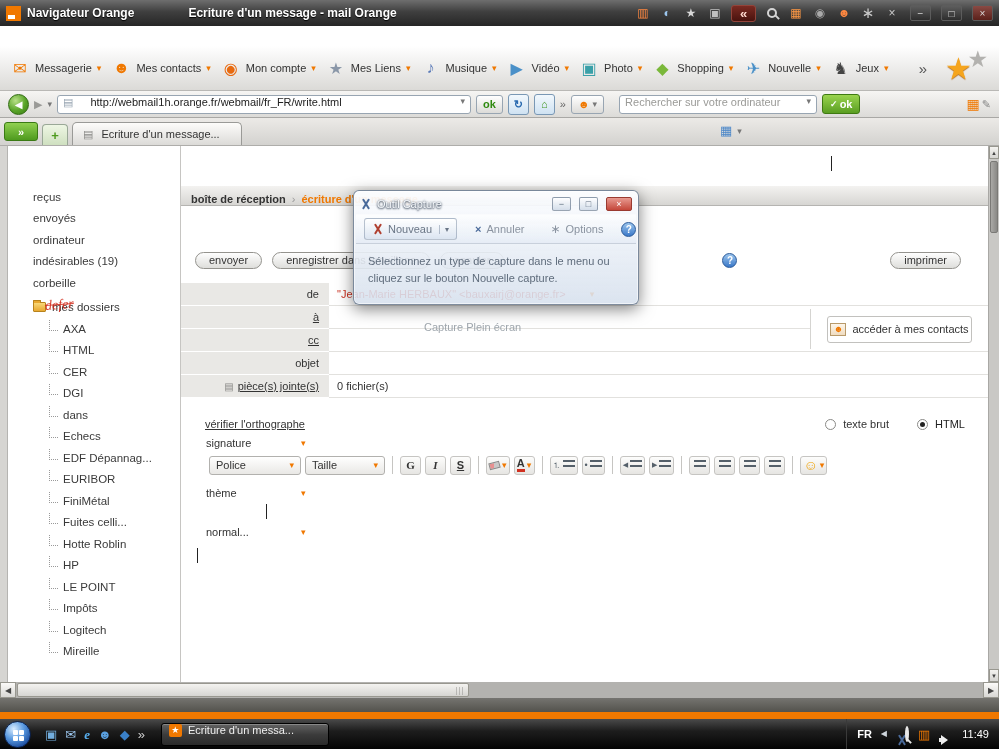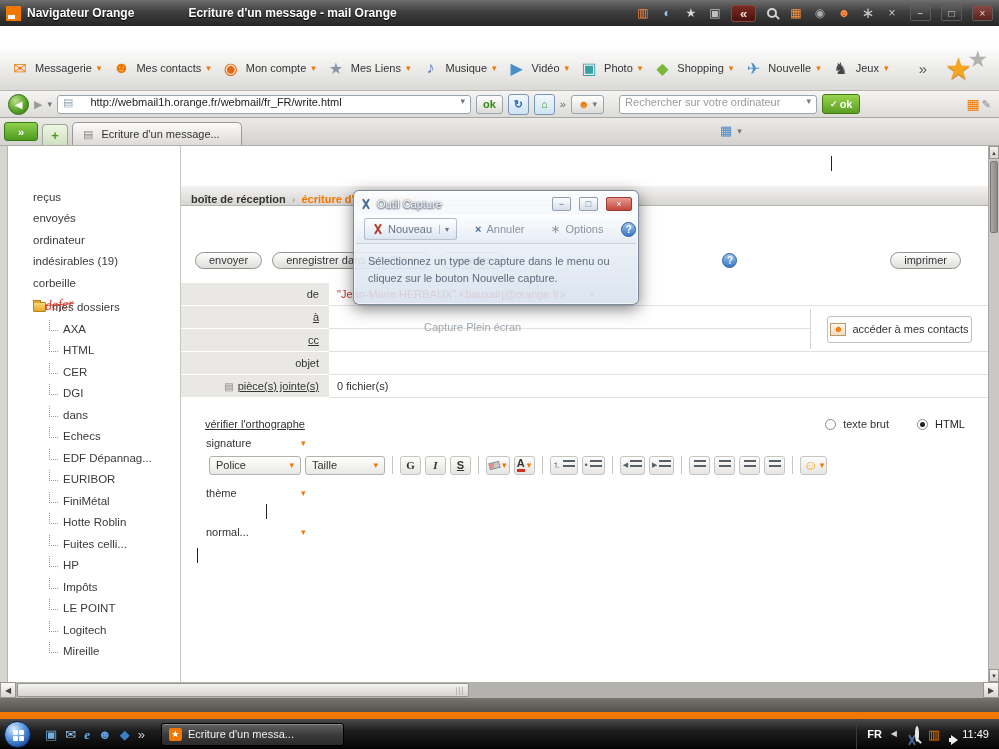--- a/index.html
+++ b/index.html
@@ -165,30 +165,30 @@
   #orangestrip{position:absolute;left:0;top:712px;width:999px;height:7px;background:#f07800}
 
   
   #taskbar{position:absolute;left:0;top:719px;width:999px;height:30px;background:linear-gradient(#4a4a4a,#1d1d1d 40%,#040404);display:flex;align-items:center;padding:0 4px;gap:6px}
   #startorb{width:27px;height:27px;border-radius:50%;background:radial-gradient(circle at 35% 28%,#d8ecff,#5a9ae0 42%,#1e4fa0 78%,#0c2a66);border:1px solid #0a2250;position:relative;flex:none}
   #startorb::after{content:"";position:absolute;left:8px;top:8px;width:5px;height:5px;background:#fff;box-shadow:6px 0 0 #fff,0 6px 0 #fff,6px 6px 0 #fff;border-radius:1px}
   .ql{display:flex;align-items:center;gap:8px;margin-left:8px}
   .ql span{font-size:13px;line-height:1}
   .ie-e{color:#58b0f0;font-weight:bold;font-style:italic;font-size:14px;font-family:"Liberation Serif",serif}
   .ql-more{color:#ccc;font-size:12px}
-  .task-btn{margin-left:10px;height:23px;width:183px;border:1px solid #000;border-radius:3px;background:linear-gradient(#636363,#3c3c3c 50%,#2a2a2a);box-shadow:inset 0 1px 0 rgba(255,255,255,.25);display:flex;align-items:center;gap:6px;padding:0 7px}
+  .task-btn{margin-left:10px;height:23px;width:168px;border:1px solid #000;border-radius:3px;background:linear-gradient(#636363,#3c3c3c 50%,#2a2a2a);box-shadow:inset 0 1px 0 rgba(255,255,255,.25);display:flex;gap:6px;padding:0 7px}
   .task-btn .ic{width:13px;height:13px;background:#f07800;border-radius:2px;color:#fff;font-size:9px;display:flex;align-items:center;justify-content:center;flex:none}
   .task-btn .lb{color:#f0f0f0;white-space:nowrap;overflow:hidden}
   #tray{margin-left:auto;display:flex;align-items:center;gap:9px;padding-right:6px;border-left:1px solid #3a3a3a;height:100%;padding-left:10px}
   #tray .lang{color:#fff;font-weight:bold}
   #tray .ti{color:#cfd6dd;font-size:11px;line-height:1}
   .spk{position:relative;width:12px;height:12px}
   .spk::before{content:"";position:absolute;left:0;top:4px;width:3px;height:4px;background:#eee}
   .spk::after{content:"";position:absolute;left:2px;top:1px;border-left:7px solid #eee;border-top:5px solid transparent;border-bottom:5px solid transparent}
-  #tray .time{color:#fff;margin-left:4px}
+  #tray .time{color:#fff;margin-left:14px}
   .mag.dark{border-color:#e8e8e8}
   .mag.dark::after{background:#e8e8e8}
 </style>
 </head>
 <body>
 
 <div id="screen">
 
   <div id="titlebar">
     <span class="orange-logo"></span>
@@ -392,37 +392,37 @@
           <div class="fld">
             <span class="tree"></span>
             <span>EURIBOR</span>
           </div>
           <div class="fld">
             <span class="tree"></span>
             <span>FiniMétal</span>
           </div>
           <div class="fld">
             <span class="tree"></span>
+            <span>Fuites celli...</span>
+          </div>
+          <div class="fld">
+            <span class="tree"></span>
             <span>Hotte Roblin</span>
           </div>
           <div class="fld">
             <span class="tree"></span>
-            <span>Fuites celli...</span>
-          </div>
-          <div class="fld">
-            <span class="tree"></span>
             <span>HP</span>
           </div>
           <div class="fld">
             <span class="tree"></span>
+            <span>LE POINT</span>
+          </div>
+          <div class="fld">
+            <span class="tree"></span>
             <span>Impôts</span>
-          </div>
-          <div class="fld">
-            <span class="tree"></span>
-            <span>LE POINT</span>
           </div>
           <div class="fld">
             <span class="tree"></span>
             <span>Logitech</span>
           </div>
           <div class="fld">
             <span class="tree"></span>
             <span>Mireille</span>
           </div>
         </div>

